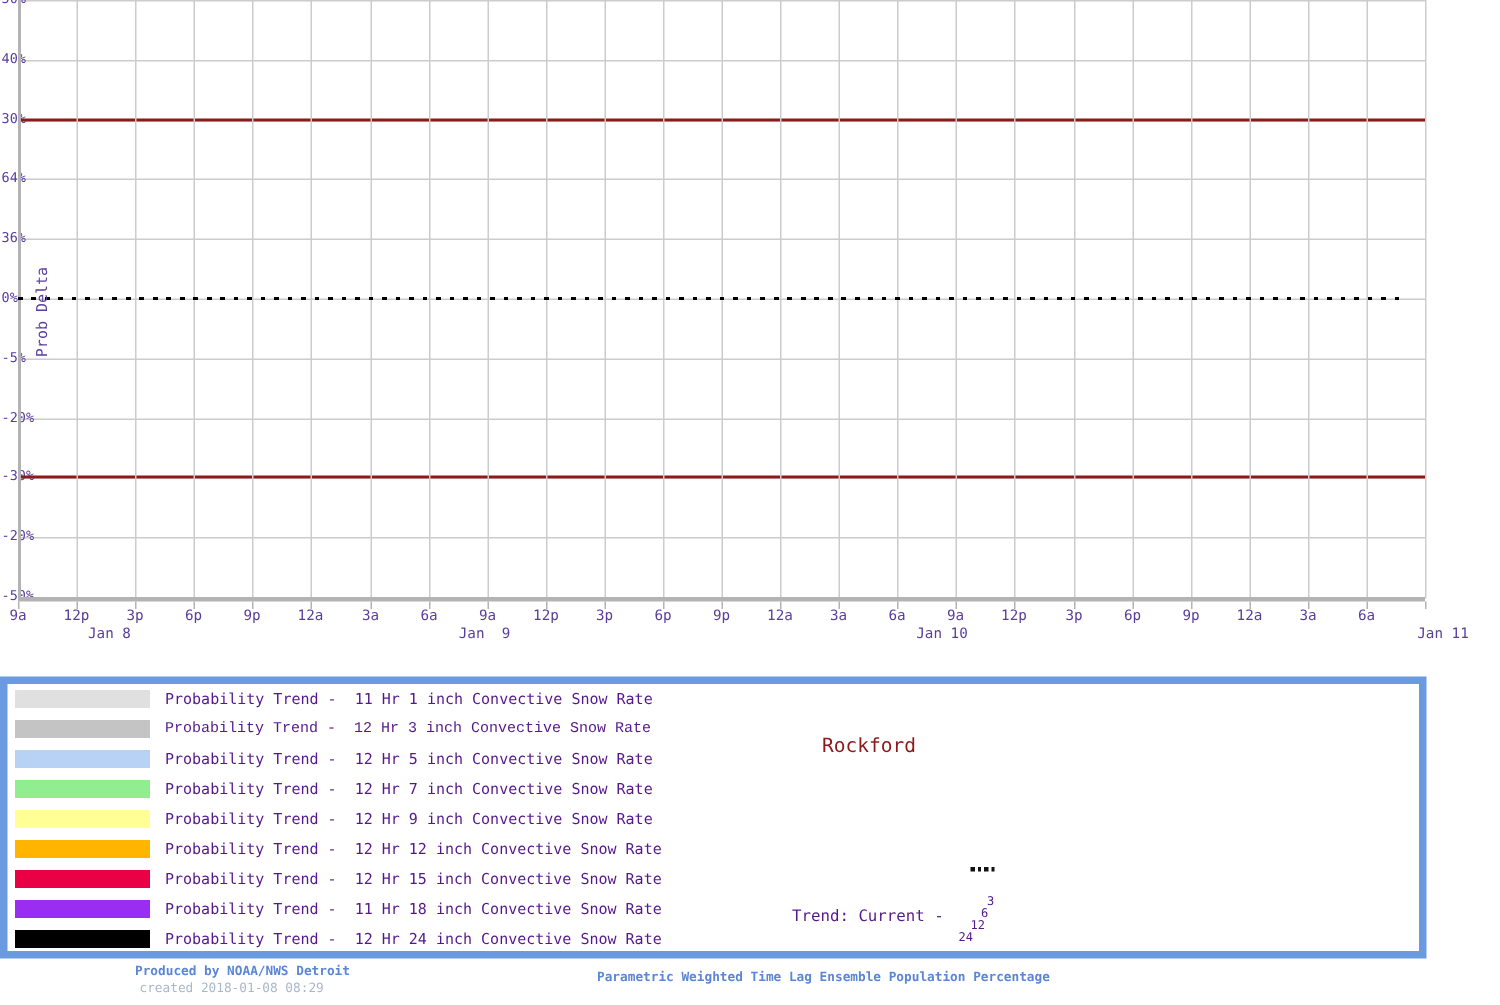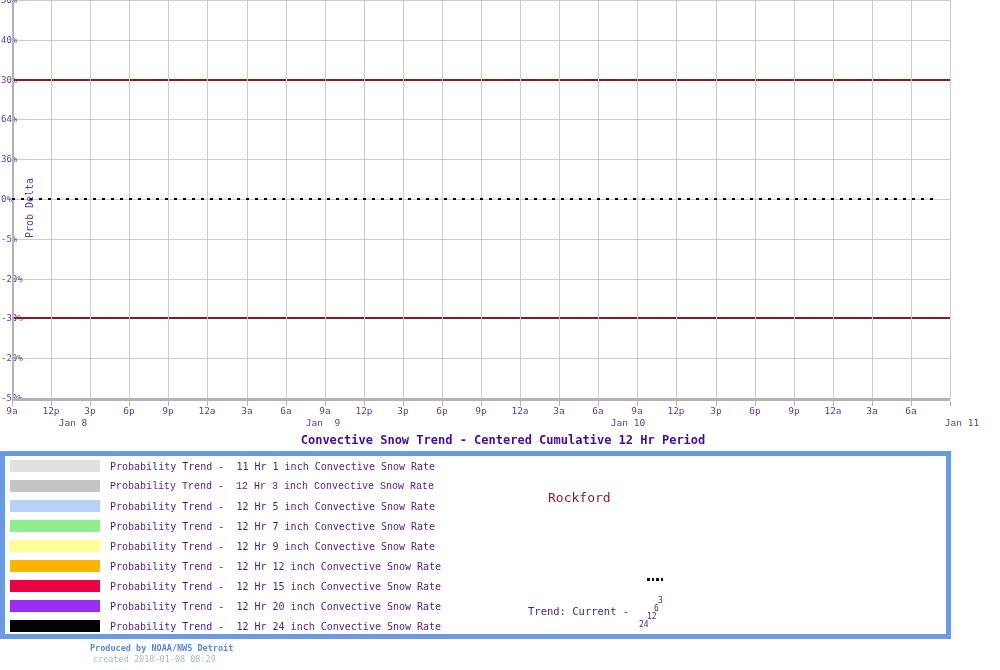--- a/index.html
+++ b/index.html
@@ -143,41 +143,40 @@
         <div class="stub" style="left: 872px;"></div>
         <div class="xlab" style="left: 872px;">3a</div>
         <div class="stub" style="left: 911px;"></div>
         <div class="xlab" style="left: 911px;">6a</div>
         <div class="stub" style="left: 950px;"></div>
         <div class="xdate" style="left: 73px;">Jan 8</div>
         <div class="xdate" style="left: 323px;">Jan  9</div>
         <div class="xdate" style="left: 628px;">Jan 10</div>
         <div class="xdate" style="left: 962px;">Jan 11</div>
       </div>
-    <div class="charttitle">Convective Snow Trend - Centered Cumulative 12 Hr Period</div>
   </div>
 
   <div class="legend">
     <div id="legend-rows">
         <div class="swatch" style="top: 4px; background: rgb(224, 224, 224);"></div>
         <div class="llab" style="top: 5px;">Probability Trend -  11 Hr 1 inch Convective Snow Rate</div>
         <div class="swatch" style="top: 24px; background: rgb(196, 196, 196);"></div>
         <div class="llab" style="top: 25px; font-family: Liberation Mono, monospace;">Probability Trend -  12 Hr 3 inch Convective Snow Rate</div>
         <div class="swatch" style="top: 44px; background: rgb(184, 210, 246);"></div>
         <div class="llab" style="top: 45px;">Probability Trend -  12 Hr 5 inch Convective Snow Rate</div>
         <div class="swatch" style="top: 64px; background: rgb(144, 238, 144);"></div>
         <div class="llab" style="top: 65px;">Probability Trend -  12 Hr 7 inch Convective Snow Rate</div>
         <div class="swatch" style="top: 84px; background: rgb(255, 255, 150);"></div>
         <div class="llab" style="top: 85px;">Probability Trend -  12 Hr 9 inch Convective Snow Rate</div>
         <div class="swatch" style="top: 104px; background: rgb(255, 180, 0);"></div>
         <div class="llab" style="top: 105px;">Probability Trend -  12 Hr 12 inch Convective Snow Rate</div>
         <div class="swatch" style="top: 124px; background: rgb(234, 0, 69);"></div>
         <div class="llab" style="top: 125px;">Probability Trend -  12 Hr 15 inch Convective Snow Rate</div>
         <div class="swatch" style="top: 144px; background: rgb(154, 45, 242);"></div>
-        <div class="llab" style="top: 145px;">Probability Trend -  12 Hr 20 inch Convective Snow Rate</div>
+        <div class="llab" style="top: 145px;">Probability Trend -  11 Hr 18 inch Convective Snow Rate</div>
         <div class="swatch" style="top: 164px; background: rgb(0, 0, 0);"></div>
         <div class="llab" style="top: 165px;">Probability Trend -  12 Hr 24 inch Convective Snow Rate</div>
       </div>
   </div>
 
   <div class="location">Rockford</div>
   <div id="dots-layer">
       <div class="dotsq" style="left: 647px; top: 578px;"></div>
       <div class="dotsq" style="left: 651.6px; top: 578px;"></div>
       <div class="dotsq" style="left: 656.2px; top: 578px;"></div>
@@ -186,14 +185,15 @@
   <div class="trendlab">Trend: Current -</div>
   <div id="marker-layer">
       <div class="marker" style="left: 658px; top: 597px;">3</div>
       <div class="marker" style="left: 654px; top: 605px;">6</div>
       <div class="marker" style="left: 647px; top: 613px;">12</div>
       <div class="marker" style="left: 639px; top: 621px;">24</div>
     </div>
 
   <div class="foot-produced">Produced by NOAA/NWS Detroit</div>
   <div class="foot-created">created 2018-01-08 08:29</div>
+  <div class="foot-desc">Parametric Weighted Time Lag Ensemble Population Percentage</div>
 
 </div>
 
 </body></html>

